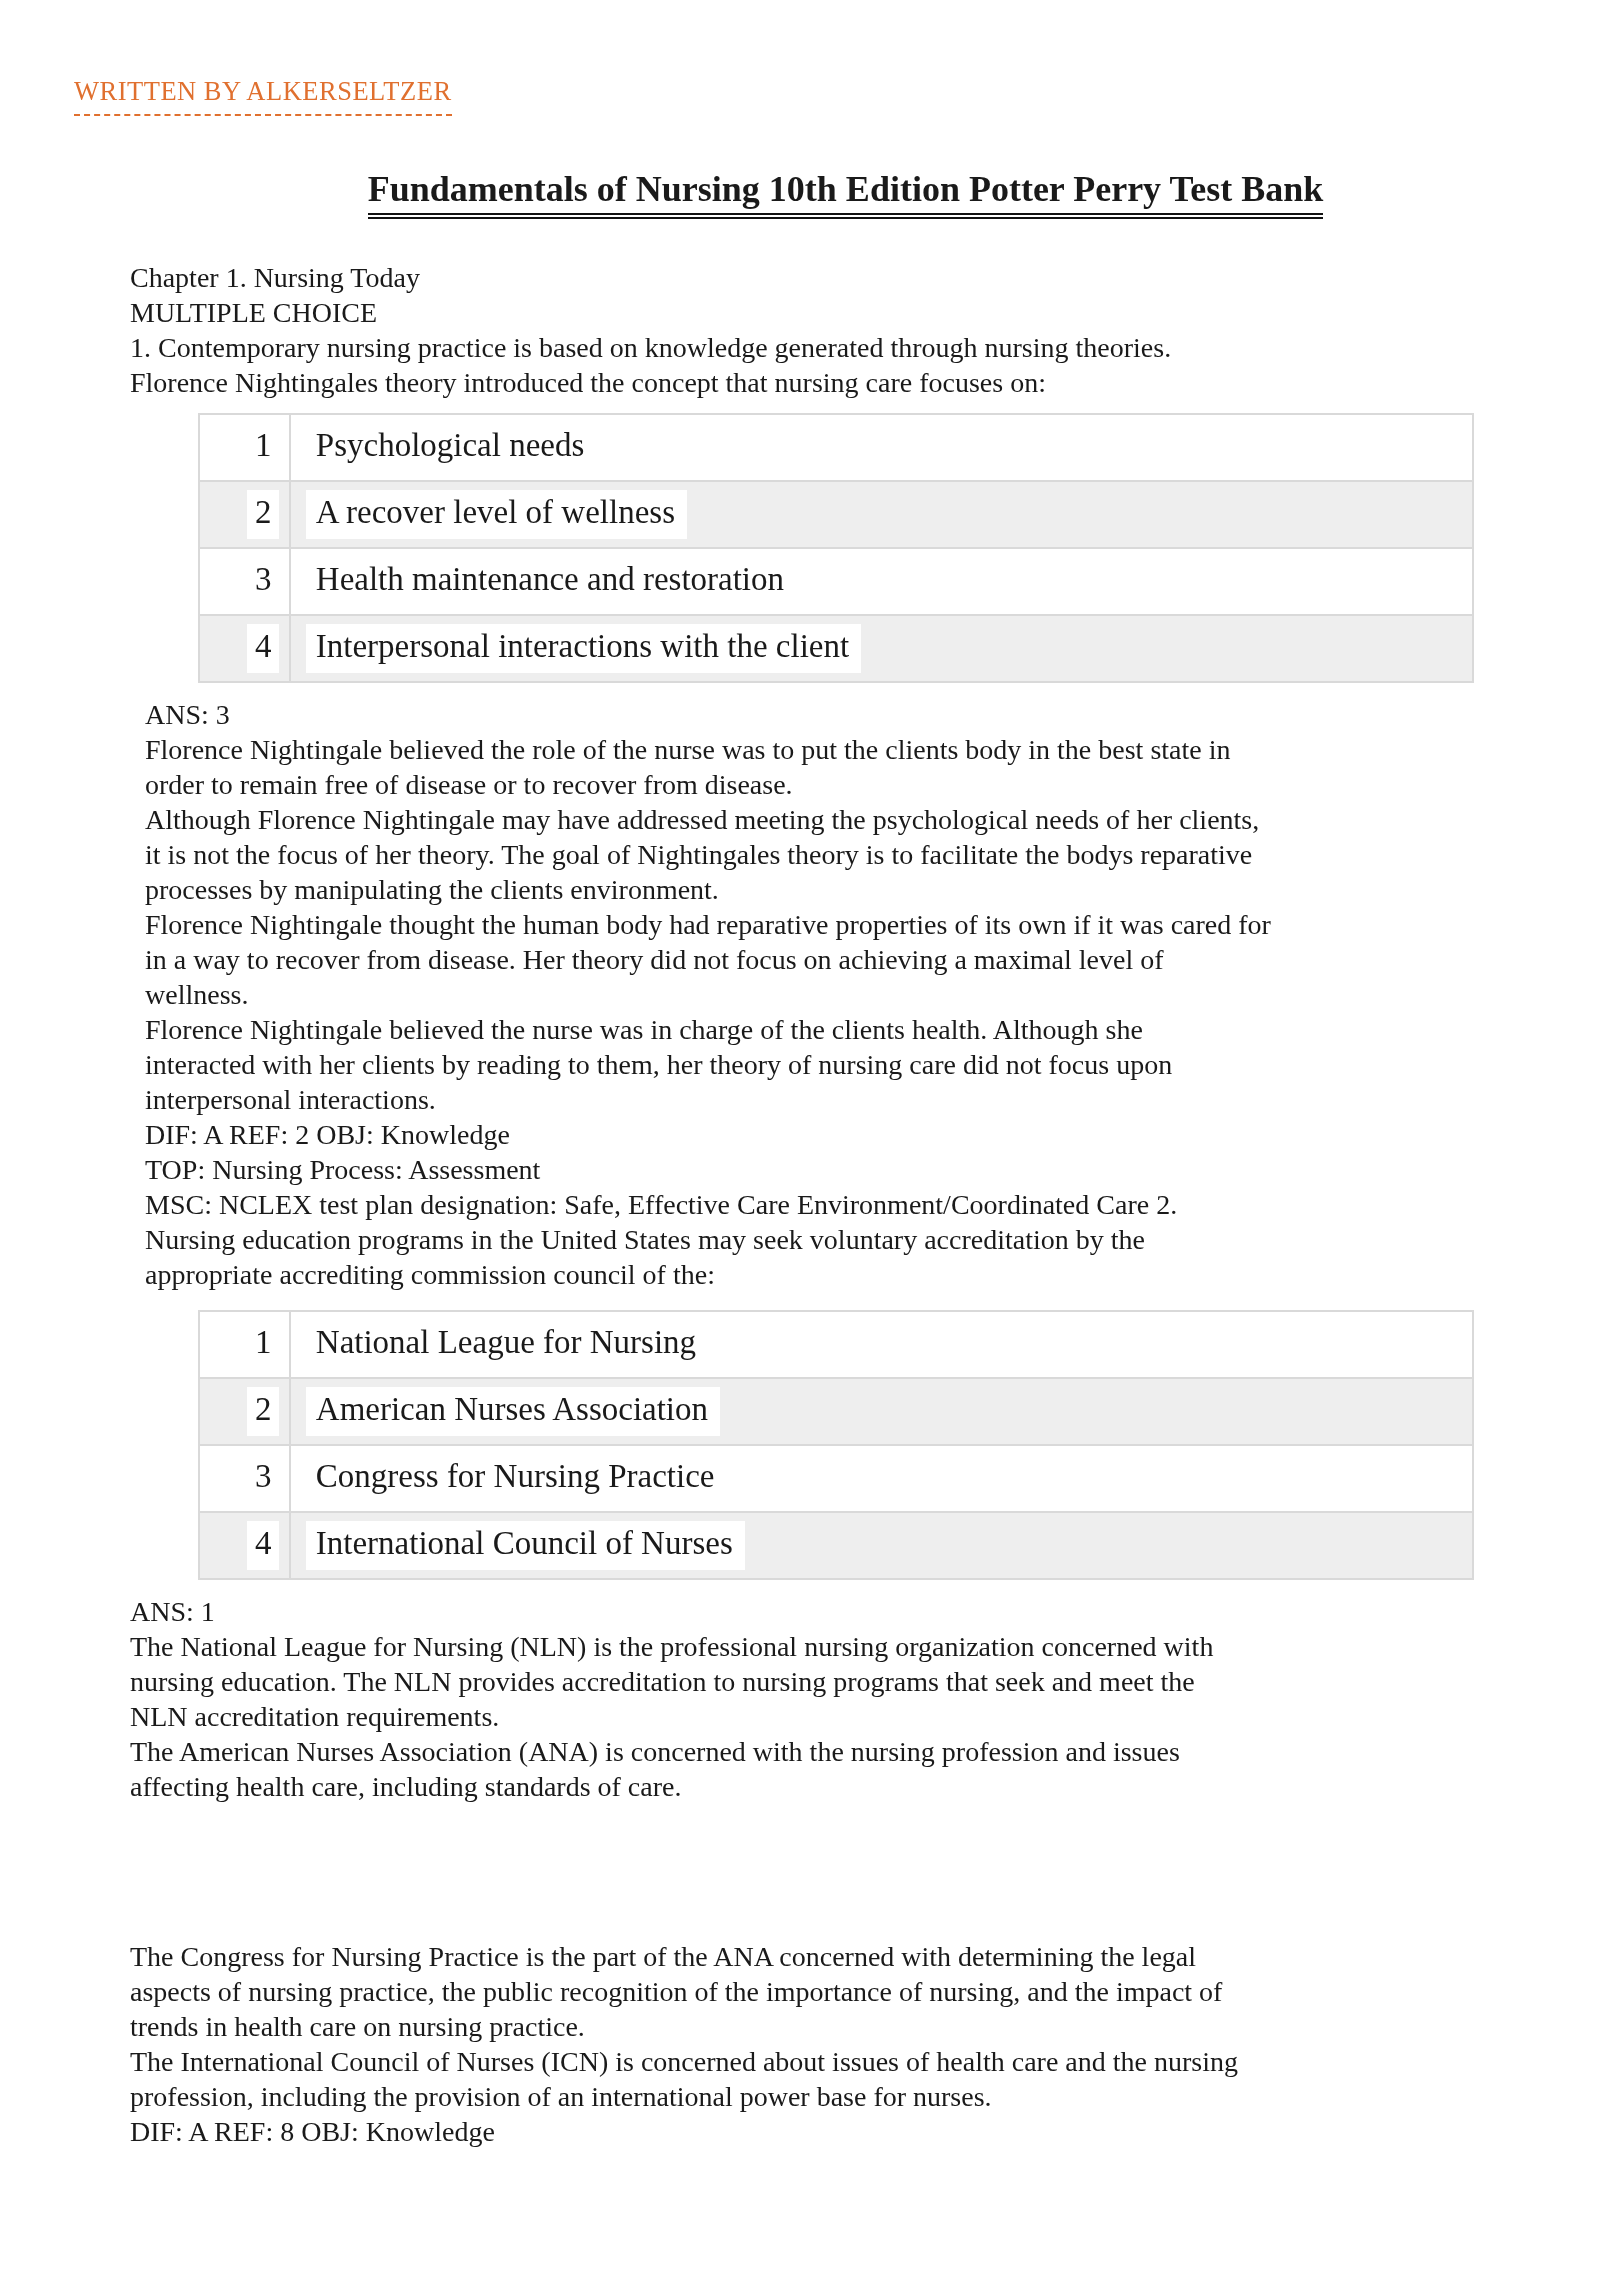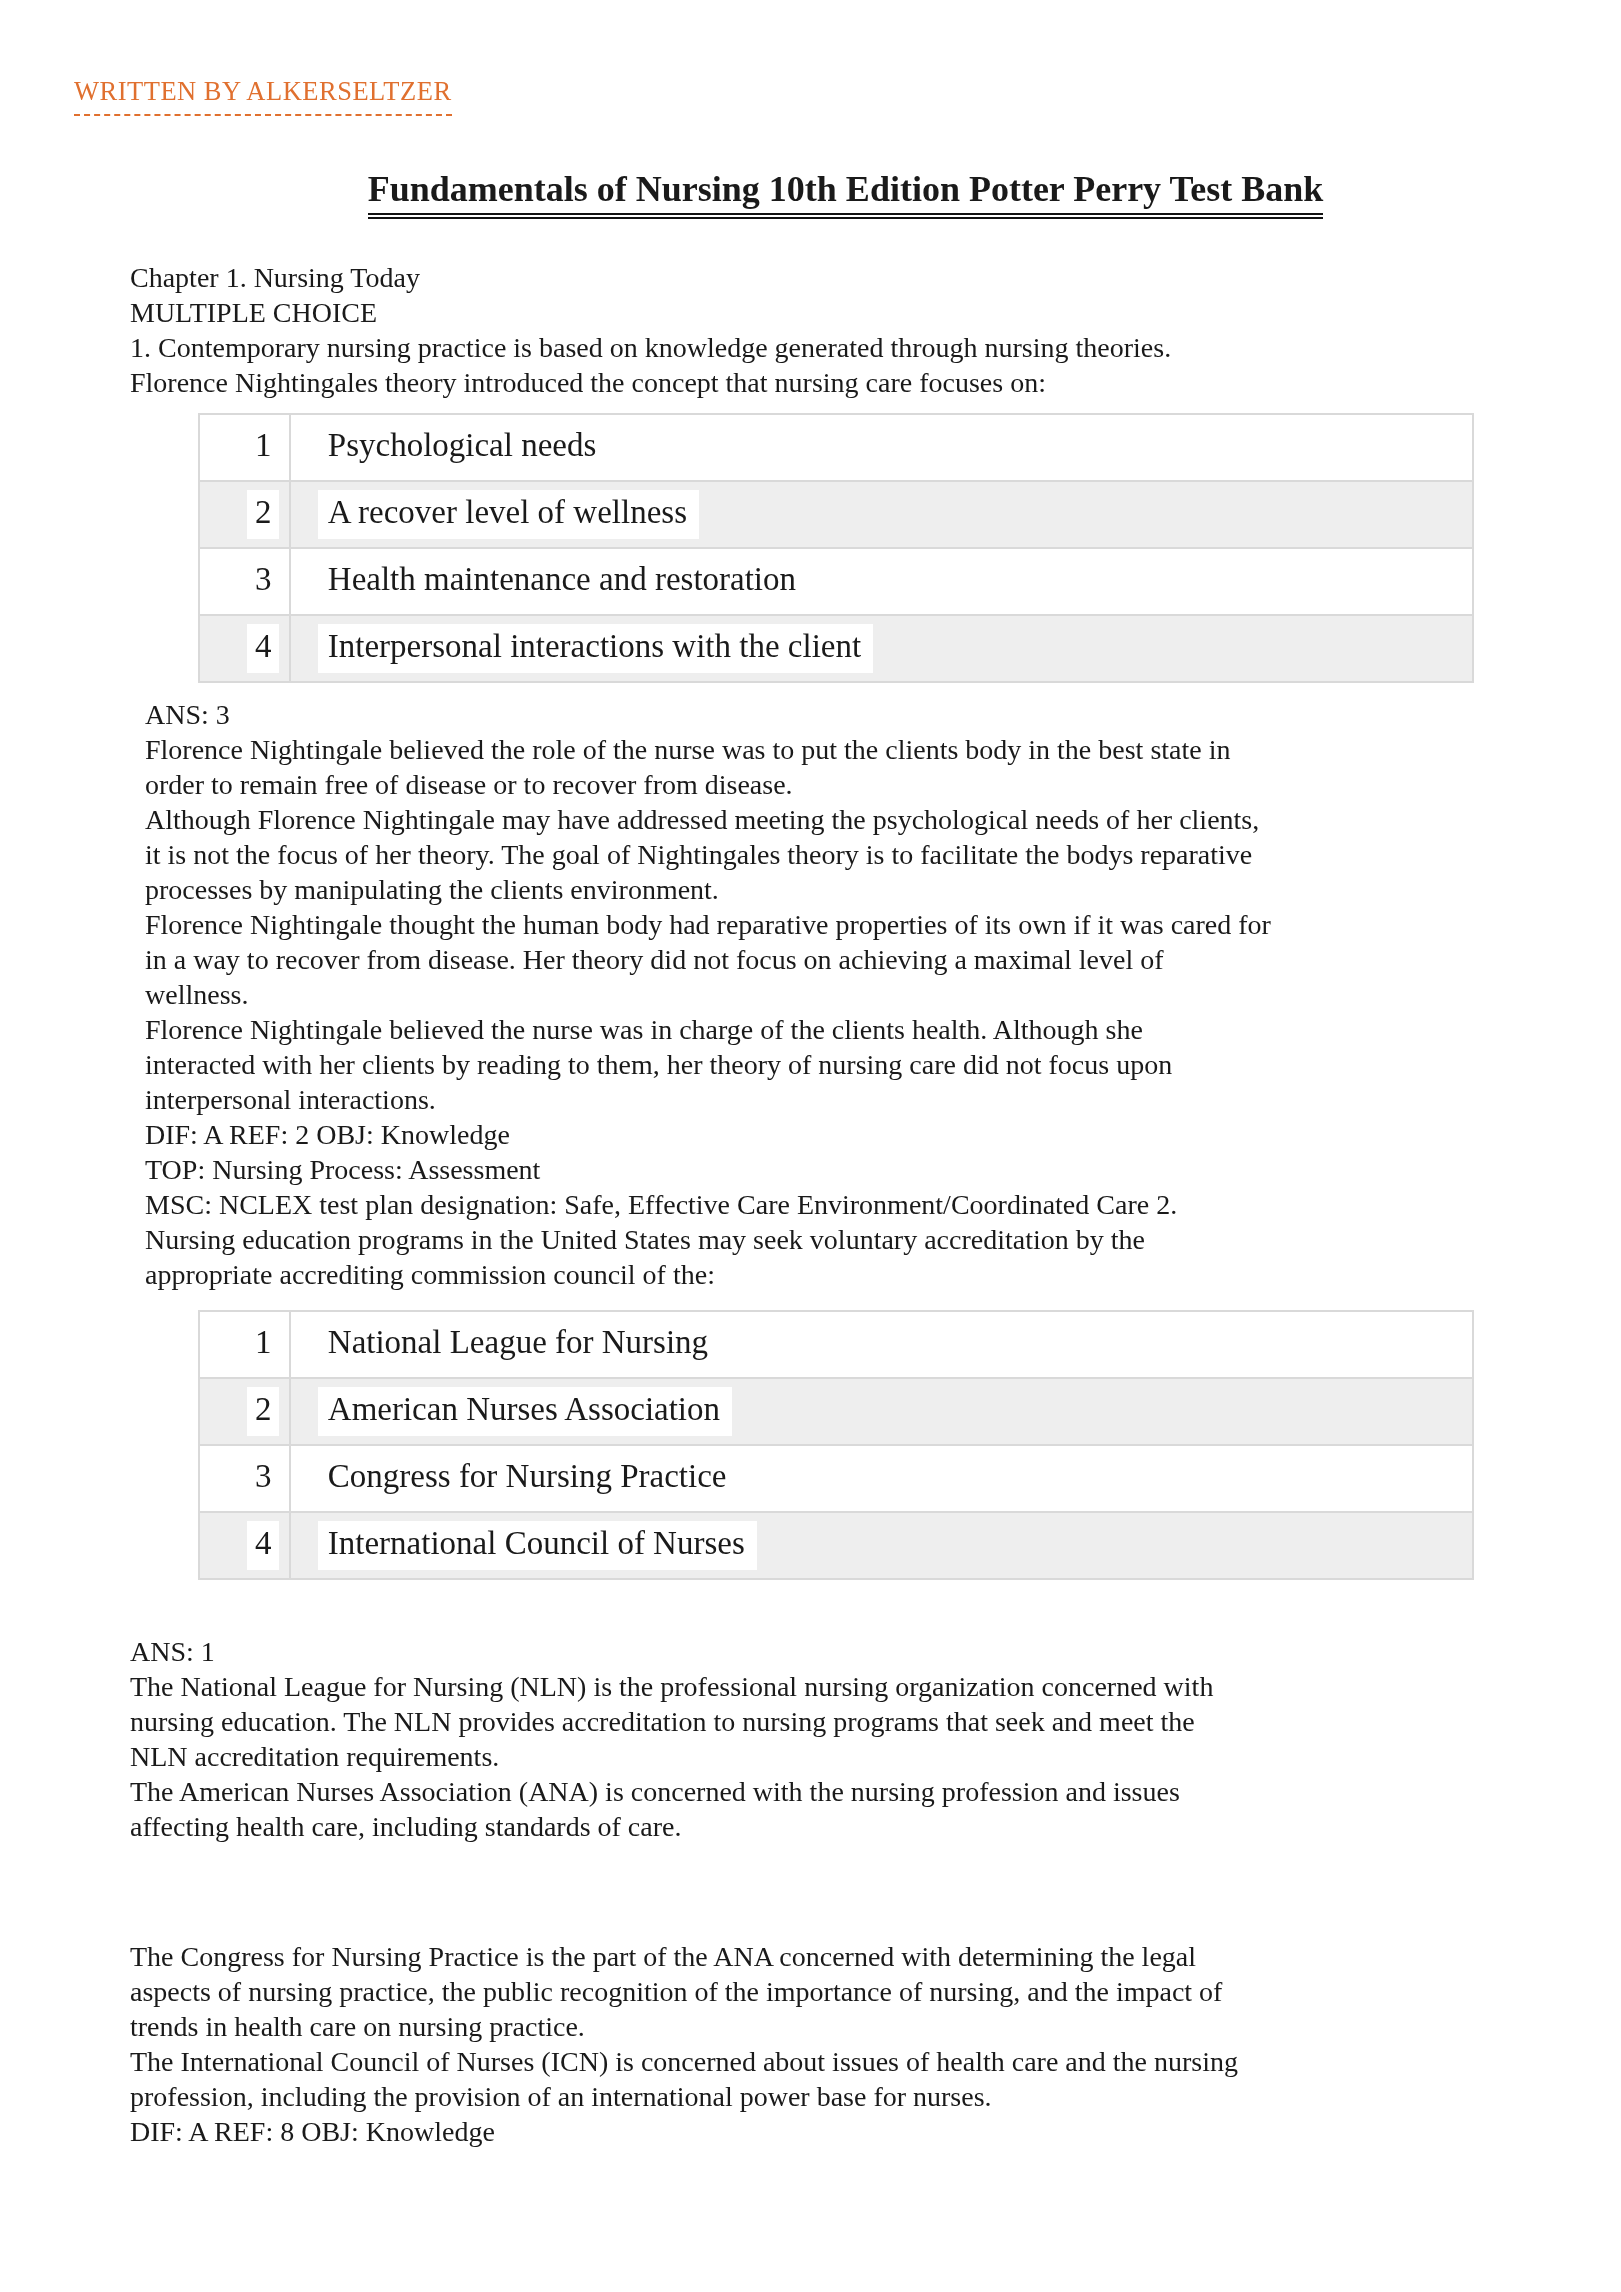--- a/index.html
+++ b/index.html
@@ -79,21 +79,21 @@
     box-sizing: border-box;
     border-right: 2px solid #d9d9d9;
     display: flex;
     justify-content: flex-end;
     align-items: center;
     padding-right: 9.8px;
     align-self: stretch;
   }
   .opt-text {
     flex: 1;
-    padding-left: 27px;
+    padding-left: 15px;
     display: flex;
     align-items: center;
     align-self: stretch;
   }
   .hl {
     background: #ffffff;
     padding: 1px 11.8px 4.9px 9.8px;
     line-height: 43px;
     white-space: nowrap;
   }
@@ -202,21 +202,21 @@
       <div class="opt-row shaded">
         <div class="opt-num">
           <span class="hl">4</span>
         </div>
         <div class="opt-text">
           <span class="hl">International Council of Nurses</span>
         </div>
       </div>
     </div>
 
-  <div class="body-block" style="top:1594px;margin-top:40px;">
+  <div class="body-block" style="top:1594px;">
       <div class="line">ANS: 1</div>
       <div class="line">The National League for Nursing (NLN) is the professional nursing organization concerned with</div>
       <div class="line">nursing education. The NLN provides accreditation to nursing programs that seek and meet the</div>
       <div class="line">NLN accreditation requirements.</div>
       <div class="line">The American Nurses Association (ANA) is concerned with the nursing profession and issues</div>
       <div class="line">affecting health care, including standards of care.</div>
     </div>
 
   <div class="body-block" style="top:1939px;">
       <div class="line">The Congress for Nursing Practice is the part of the ANA concerned with determining the legal</div>

